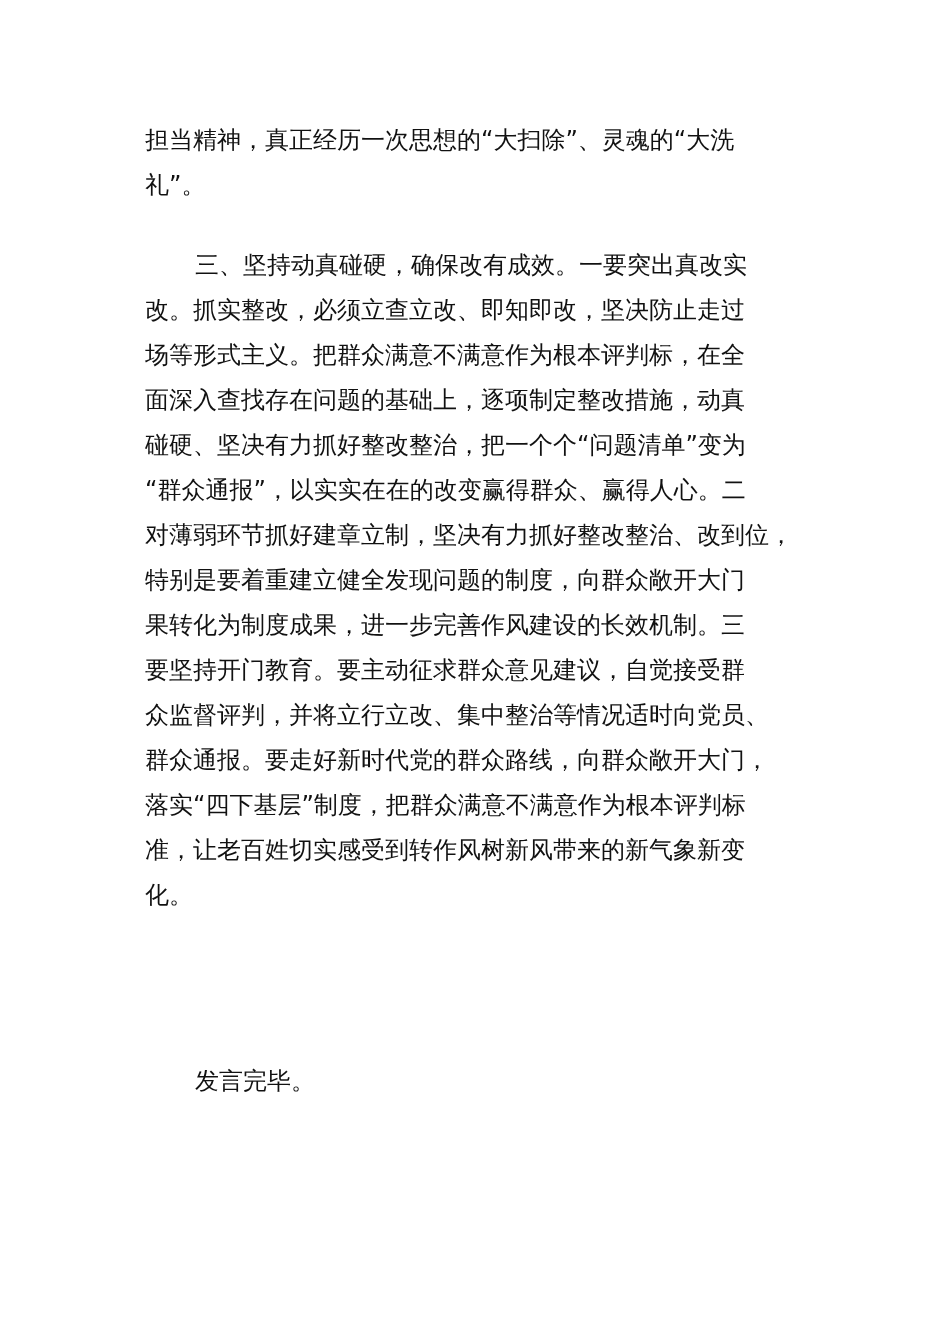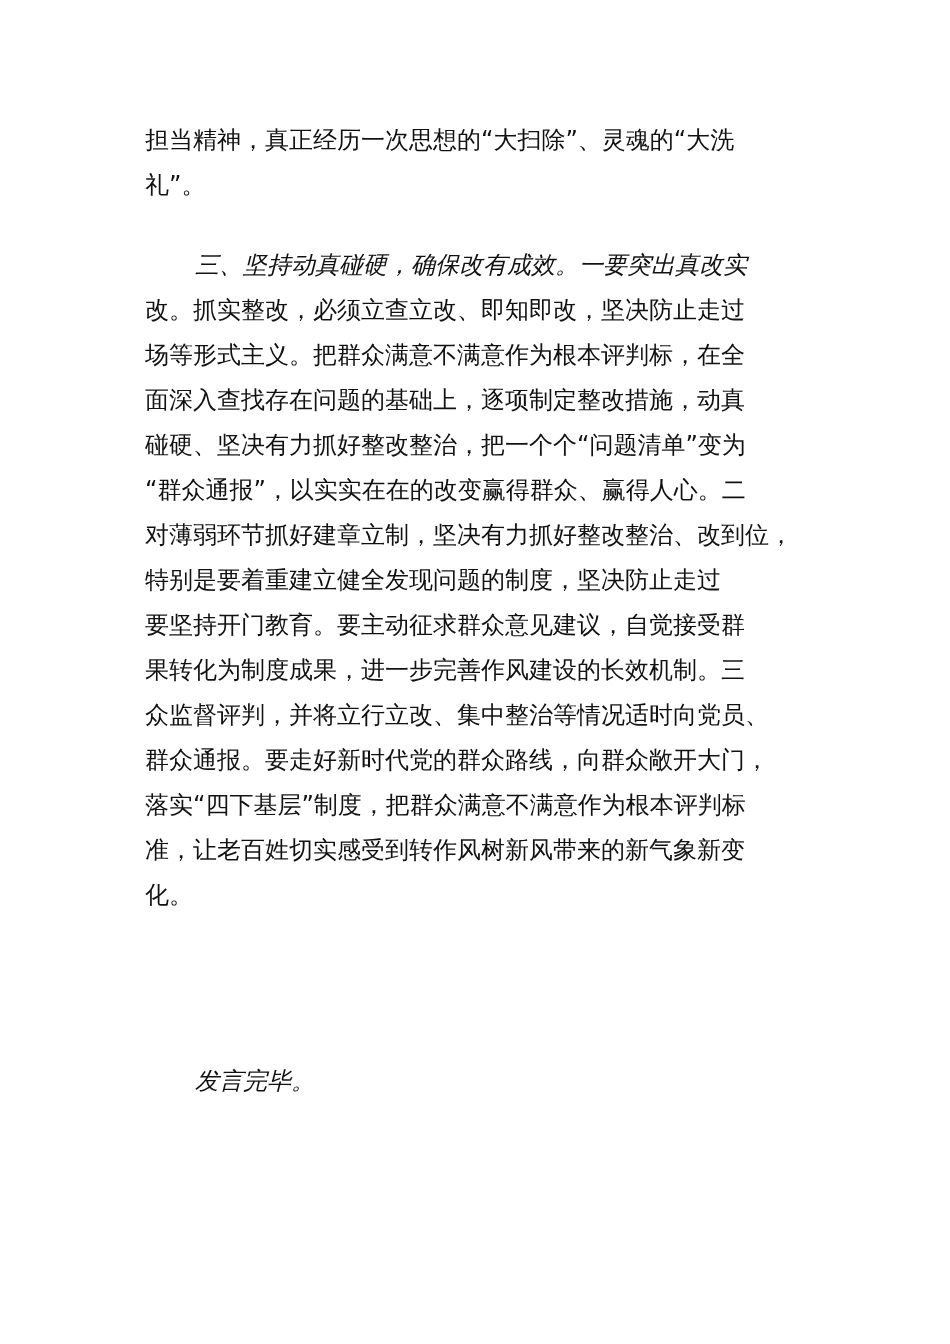--- a/index.html
+++ b/index.html
@@ -8,43 +8,43 @@
     position: absolute; left: 0; top: 0; width: 950px; height: 1344px;
     background: #ffffff;
   }
   .para { position: absolute; left: 145px; width: 680px; }
   .line {
     display: block; height: 45px; line-height: 45px;
     font-family: "DejaVu Sans", sans-serif;
     font-size: 24px; color: #111111; white-space: nowrap;
     letter-spacing: 0px;
   }
-  .indent { padding-left: 50px; font-style: italic; }
+  .indent { padding-left: 50px; }
 </style>
 </head>
 <body>
 
 <div class="page">
 
   <div class="para" style="top:118px;">
     <span class="line">担当精神，真正经历一次思想的“大扫除”、灵魂的“大洗</span>
     <span class="line">礼”。</span>
   </div>
 
   <div class="para" style="top:243px;">
     <span class="line indent">三、坚持动真碰硬，确保改有成效。一要突出真改实</span>
     <span class="line">改。抓实整改，必须立查立改、即知即改，坚决防止走过</span>
     <span class="line">场等形式主义。把群众满意不满意作为根本评判标，在全</span>
     <span class="line">面深入查找存在问题的基础上，逐项制定整改措施，动真</span>
     <span class="line">碰硬、坚决有力抓好整改整治，把一个个“问题清单”变为</span>
     <span class="line">“群众通报”，以实实在在的改变赢得群众、赢得人心。二</span>
     <span class="line">对薄弱环节抓好建章立制，坚决有力抓好整改整治、改到位，</span>
-    <span class="line">特别是要着重建立健全发现问题的制度，坚决防止走过</span>
+    <span class="line">特别是要着重建立健全发现问题的制度，向群众敞开大门</span>
+    <span class="line">果转化为制度成果，进一步完善作风建设的长效机制。三</span>
     <span class="line">要坚持开门教育。要主动征求群众意见建议，自觉接受群</span>
-    <span class="line">果转化为制度成果，进一步完善作风建设的长效机制。三</span>
     <span class="line">众监督评判，并将立行立改、集中整治等情况适时向党员、</span>
     <span class="line">群众通报。要走好新时代党的群众路线，向群众敞开大门，</span>
     <span class="line">落实“四下基层”制度，把群众满意不满意作为根本评判标</span>
     <span class="line">准，让老百姓切实感受到转作风树新风带来的新气象新变</span>
     <span class="line">化。</span>
   </div>
 
   <div class="para" style="top:1059px;">
     <span class="line indent">发言完毕。</span>
   </div>

